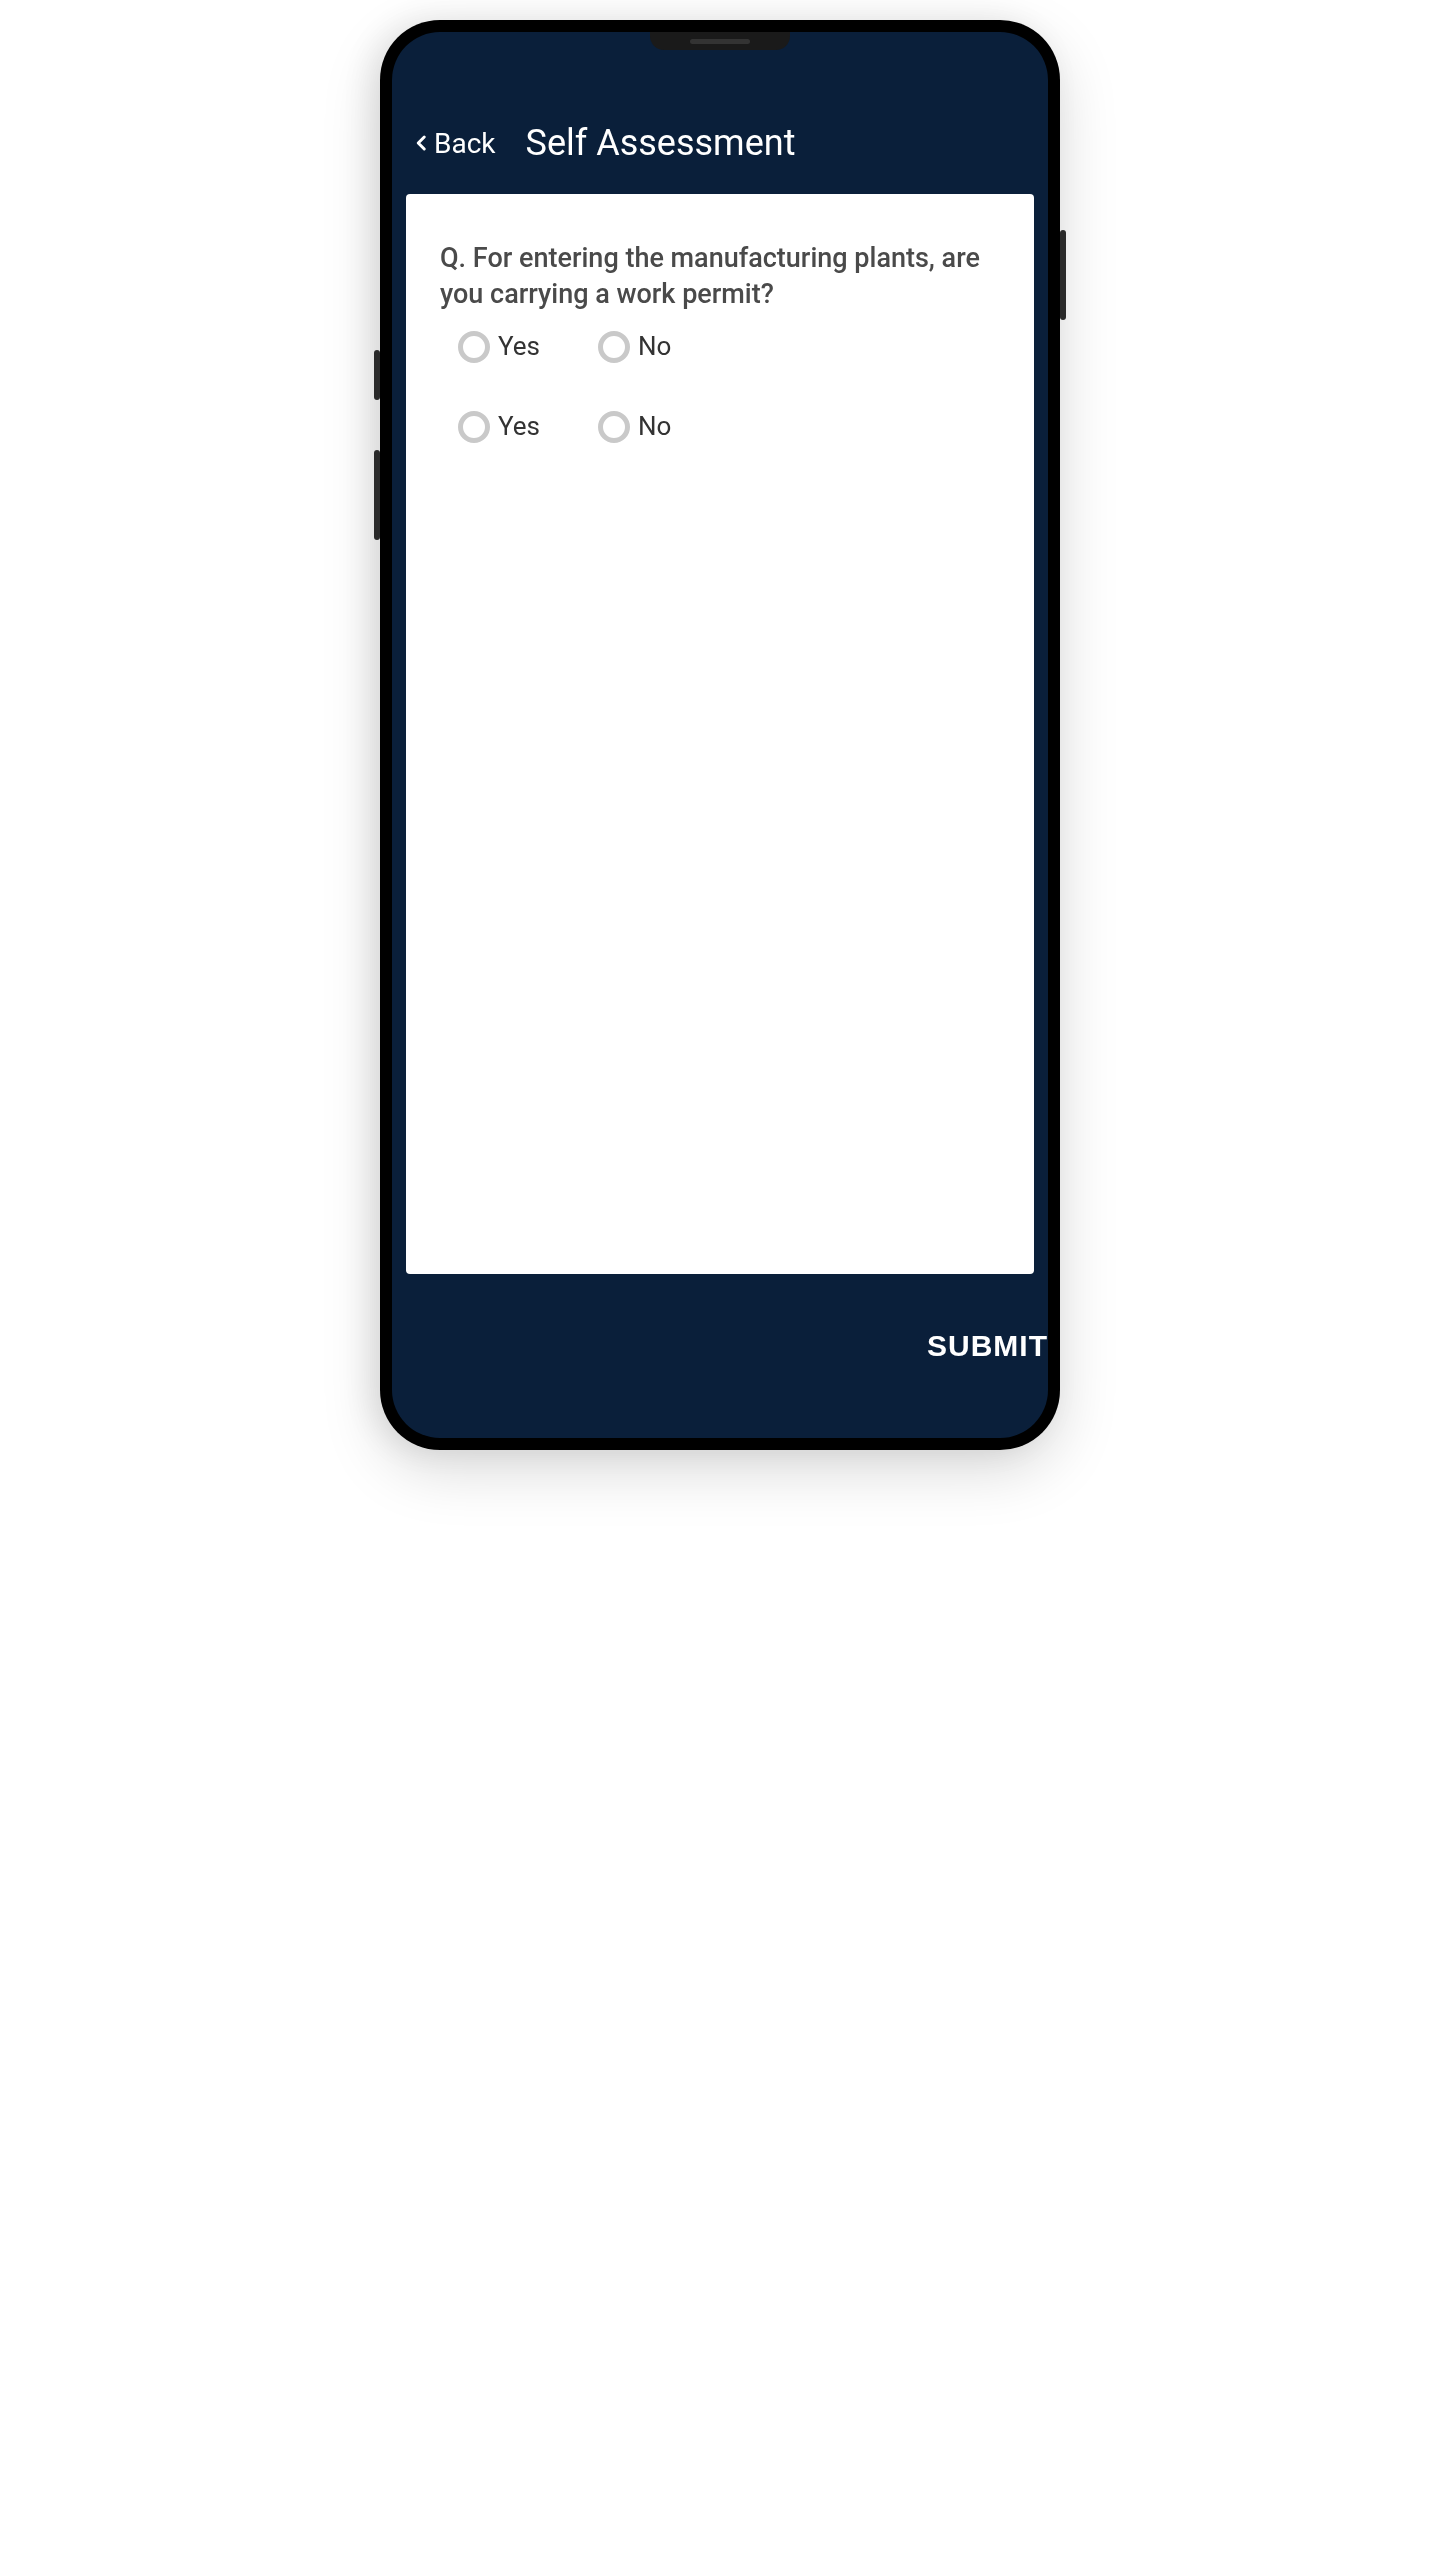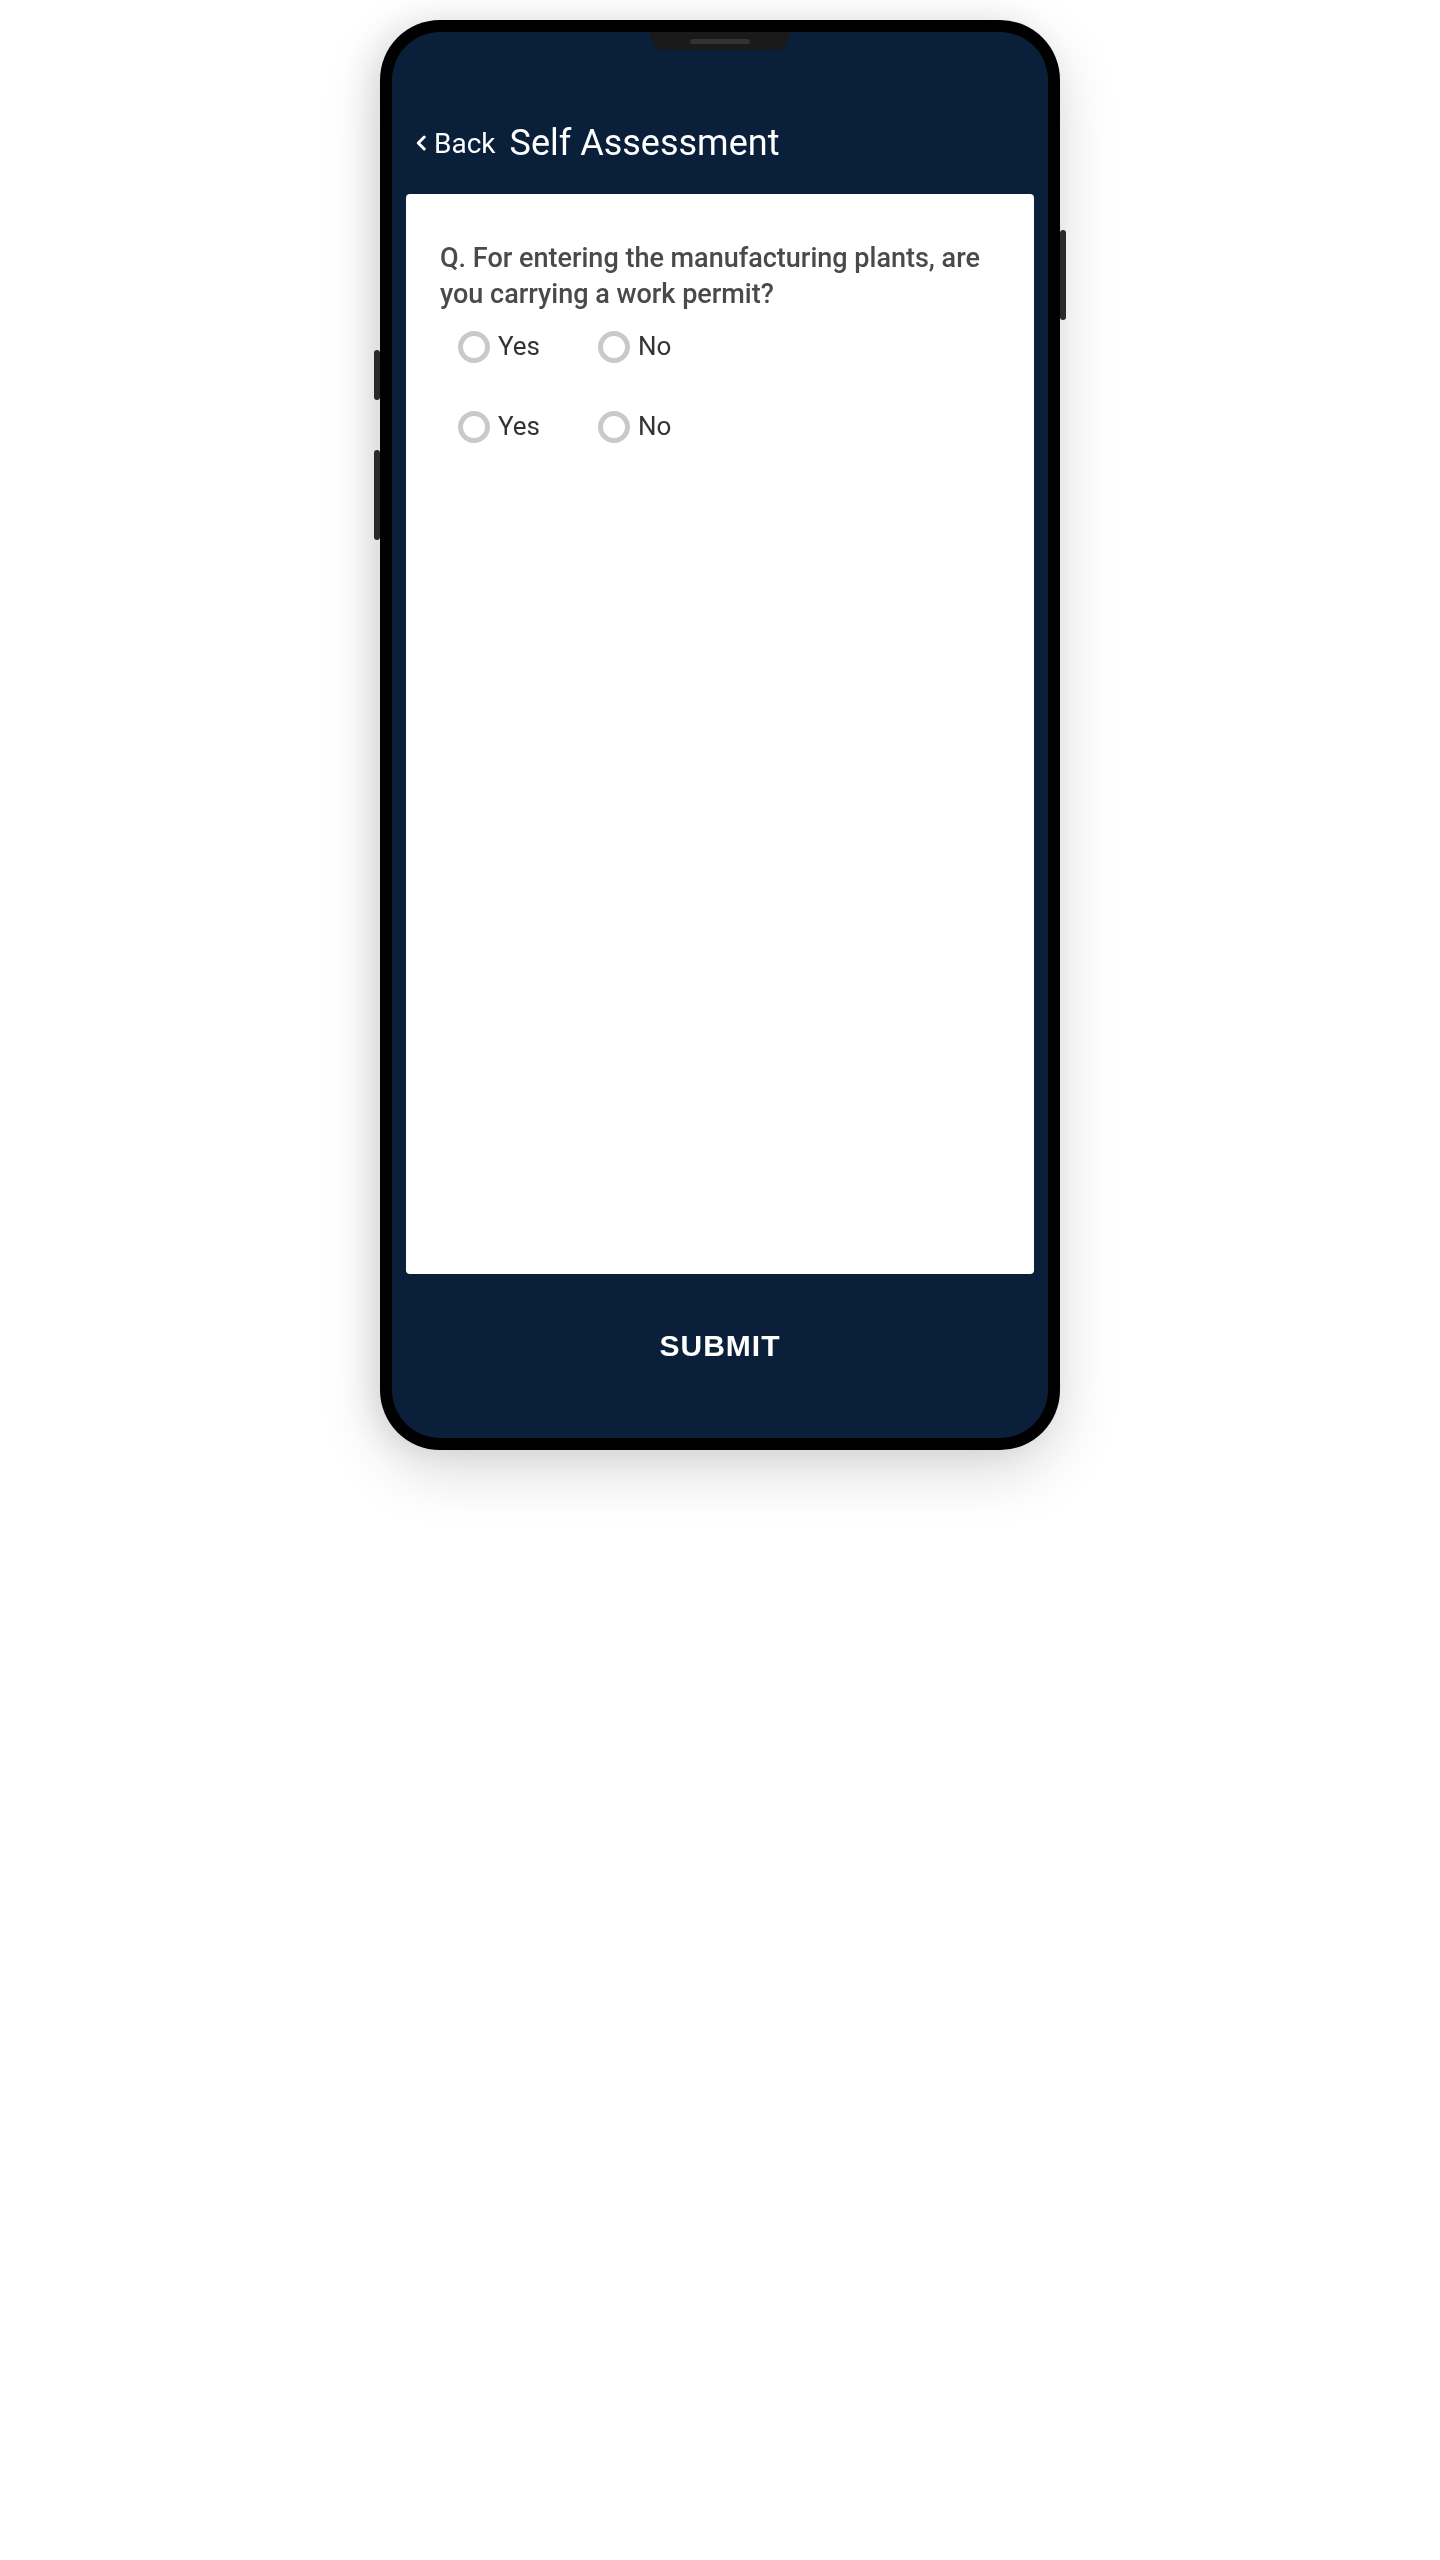--- a/index.html
+++ b/index.html
@@ -58,21 +58,21 @@
     background: #2a2a2a;
     border-radius: 3px;
   }
   .side-btn.right { right: -6px; top: 210px; width: 6px; height: 90px; }
   .side-btn.left1 { left: -6px; top: 330px; width: 6px; height: 50px; }
   .side-btn.left2 { left: -6px; top: 430px; width: 6px; height: 90px; }
   .header {
     padding: 90px 25px 30px 20px;
     display: flex;
     align-items: center;
-    gap: 8px;
+    gap: 24px;
     color: #fff;
   }
   .back-btn {
     display: flex;
     align-items: center;
     gap: 2px;
     cursor: pointer;
   }
   .chevron-left {
     width: 20px;
@@ -114,21 +114,21 @@
     width: 32px;
     height: 32px;
     border: 5px solid #c9c9c9;
     border-radius: 50%;
     background: #fff;
   }
   .radio-label { font-size: 26px; color: #333; }
   .footer {
     padding: 55px 0 75px;
     display: flex;
-    justify-content: center;
+    justify-content: flex-end;
   }
   .submit-btn {
     color: #fff;
     font-size: 30px;
     font-weight: 700;
     letter-spacing: 1px;
     cursor: pointer;
     background: transparent;
     border: none;
   }

